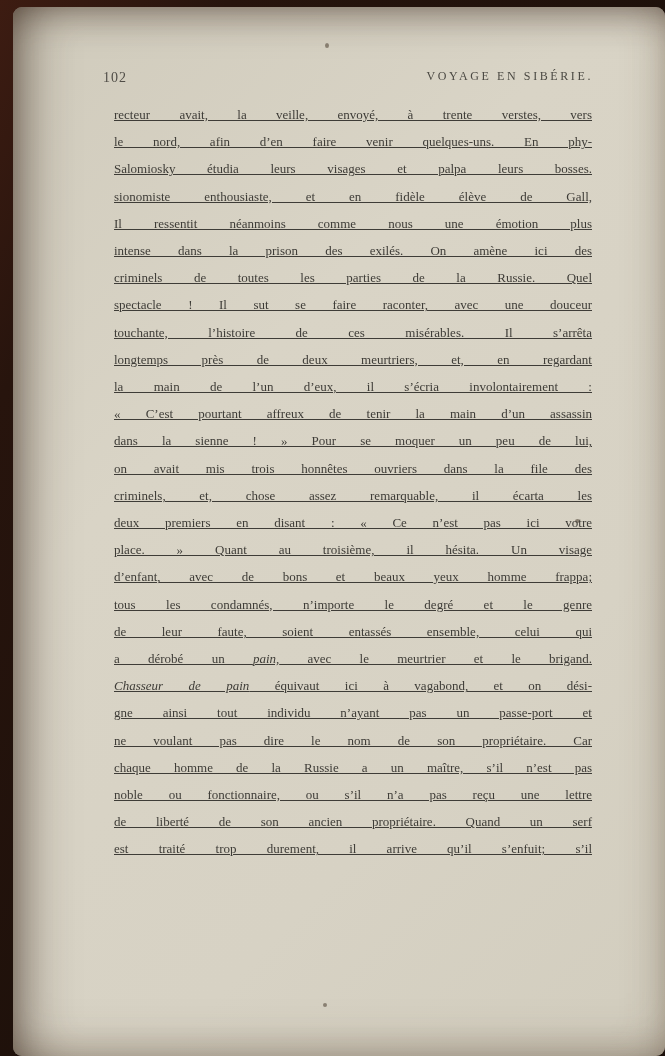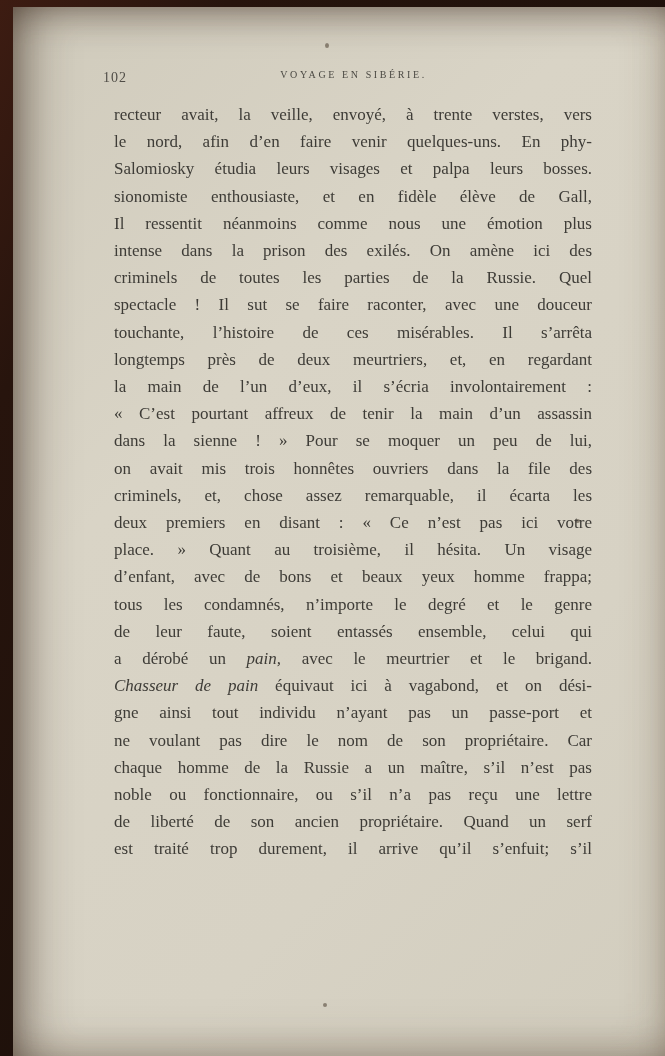--- a/index.html
+++ b/index.html
@@ -25,50 +25,52 @@
     left: 13px;
     top: 7px;
     right: 0;
     bottom: 0;
     background: linear-gradient(135deg, #d0cbbc 0%, #d9d4c6 35%, #d7d2c4 70%, #d2cdbe 100%);
     box-shadow:
       inset 32px 0 55px -28px rgba(45, 26, 16, 0.65),
       inset 0 26px 45px -28px rgba(45, 26, 16, 0.55),
       inset -18px 0 50px -24px rgba(90, 70, 50, 0.30),
       inset 0 -24px 55px -28px rgba(90, 70, 50, 0.35);
+    border-radius: 9px;
   }
   .header {
     position: absolute;
     top: 62px;
     left: 101px;
     right: 72px;
     height: 20px;
     color: #504d47;
   }
   .pagenum {
     position: absolute;
     left: -11px;
     top: 1px;
     font-size: 14px;
     letter-spacing: 1px;
   }
   .running-title {
     display: block;
-    text-align: center;
-    font-size: 10px;
+    text-align: right;
+    font-size: 12px;
     letter-spacing: 2.6px;
     color: #4b4943;
   }
   .text-block {
     position: absolute;
     top: 94px;
     left: 101px;
     width: 478px;
     color: #3e3c37;
-    font-size: 17px;
+    font-size: 13px;
+    text-decoration: underline;
   }
   .line {
     line-height: 27.2px;
     text-align: justify;
     text-align-last: justify;
   }
   .line i {
     font-style: italic;
   }
   .speck {

